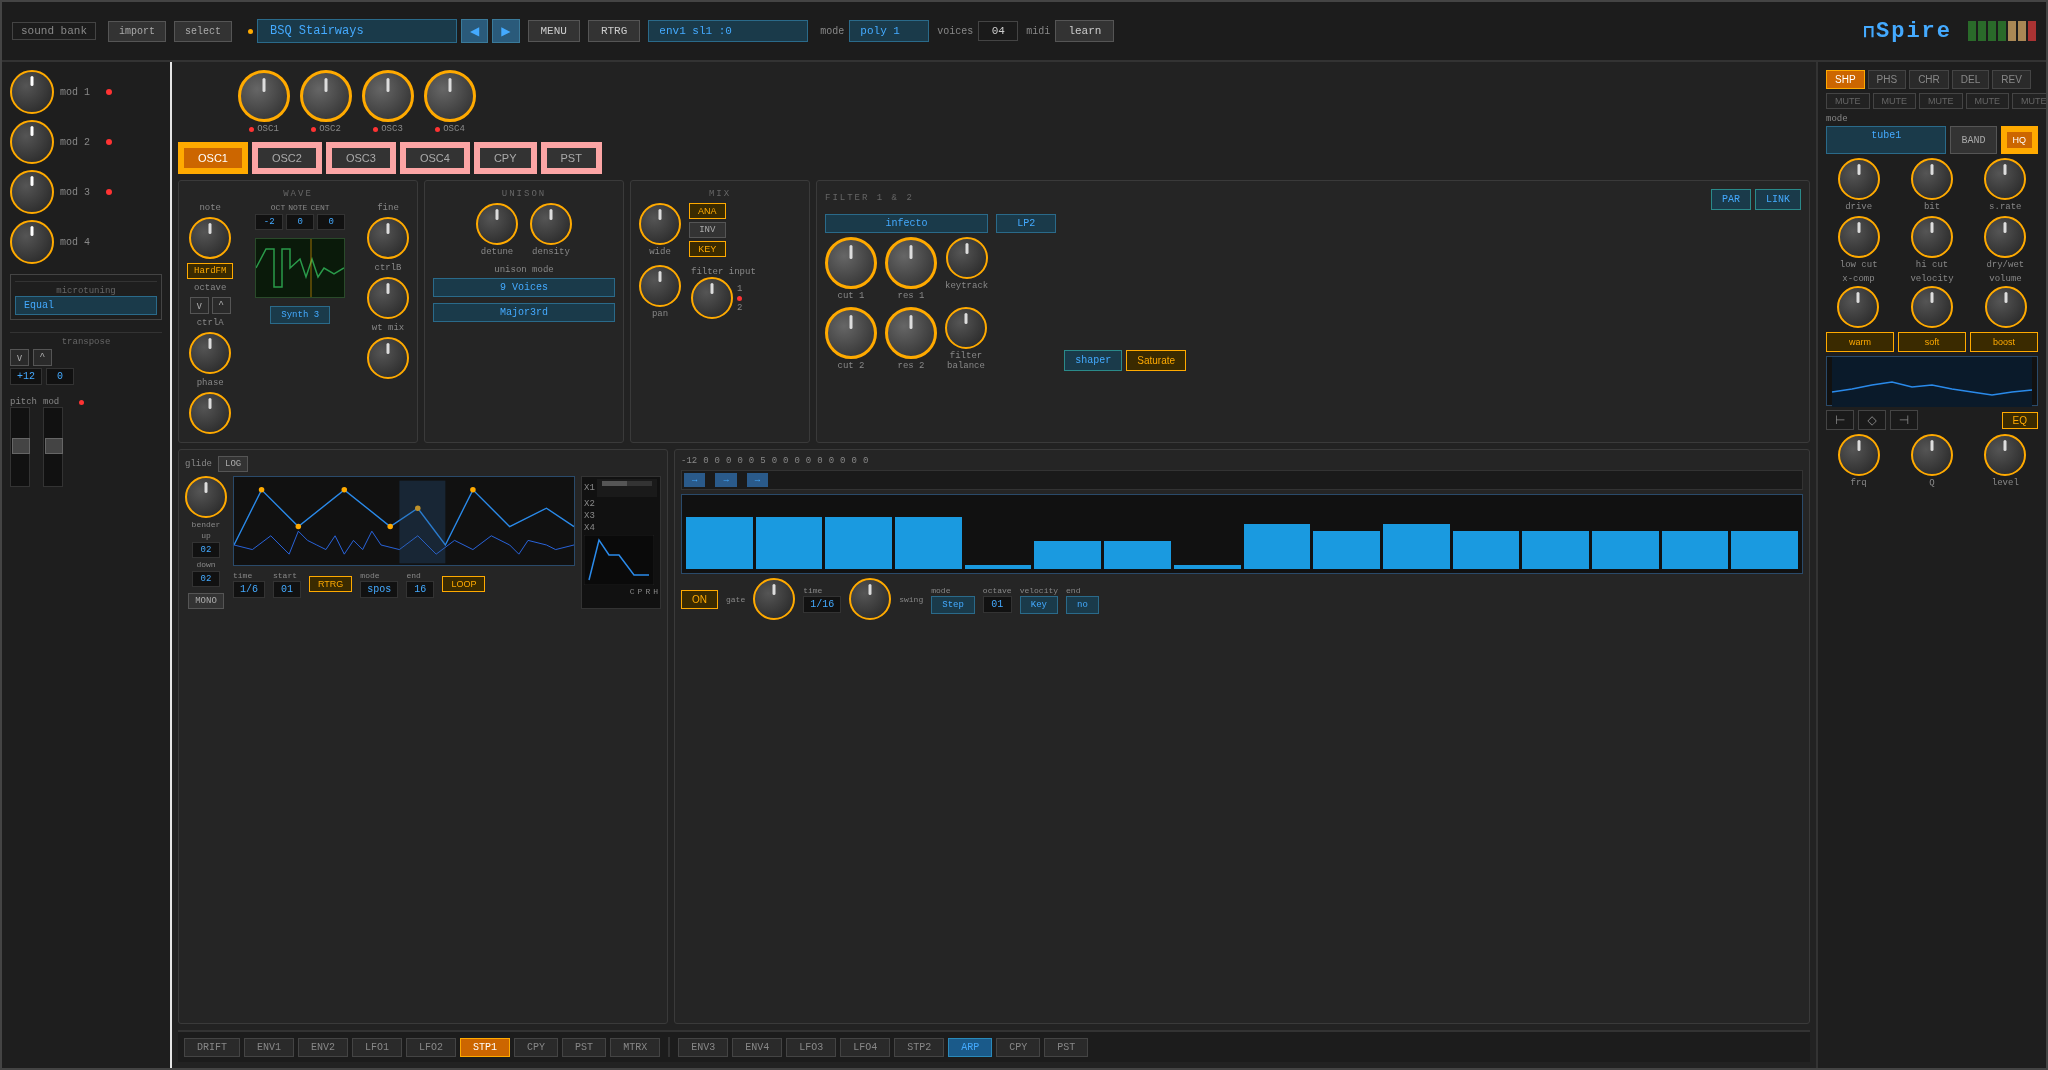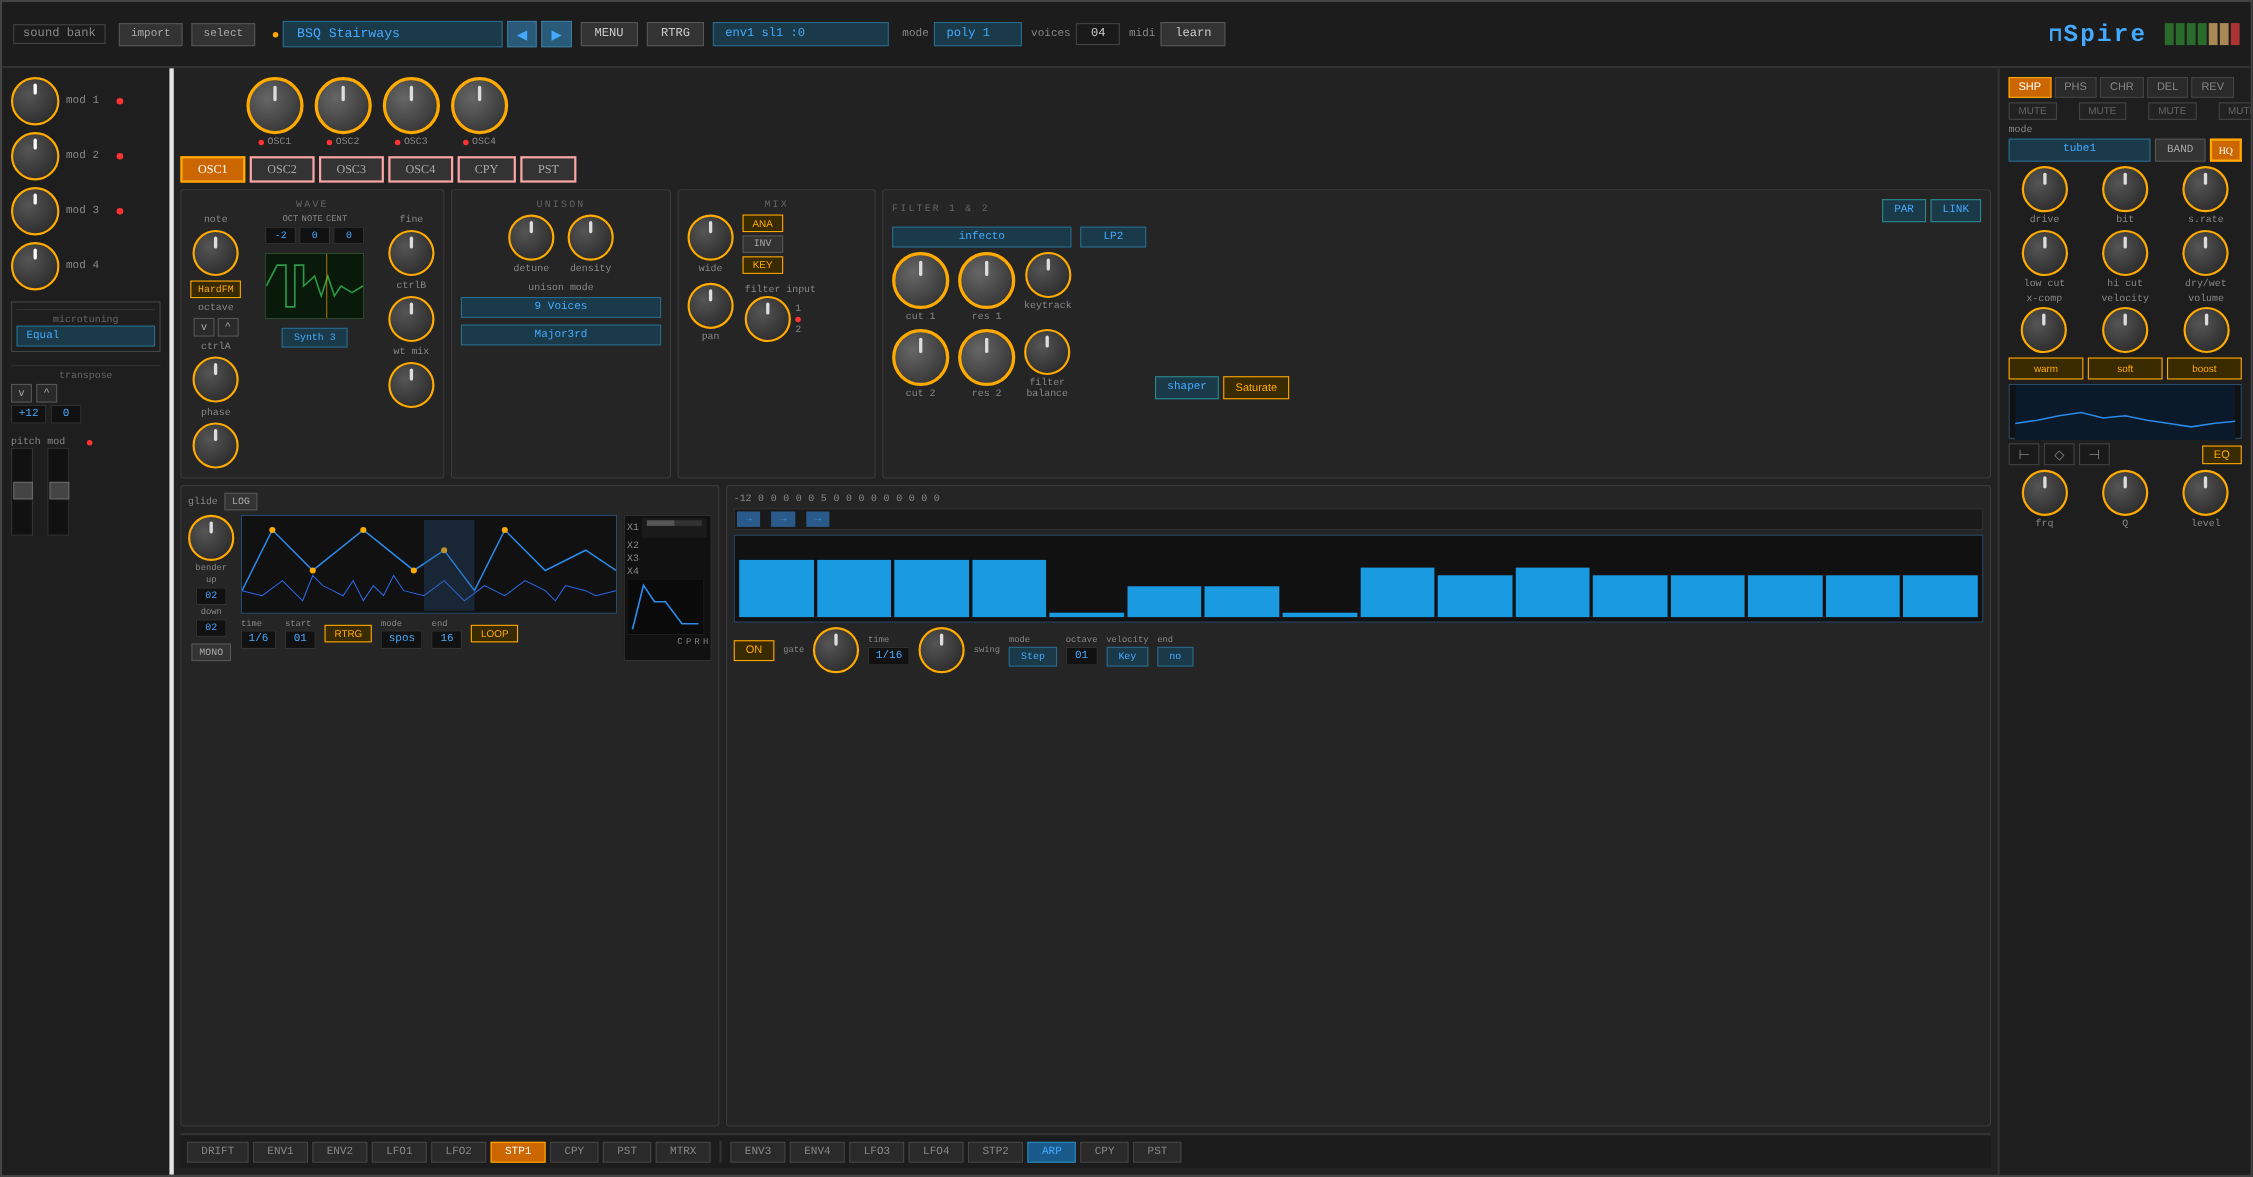--- a/index.html
+++ b/index.html
@@ -126,23 +126,23 @@
     .vu-bar.orange { background: #a85; }
     .vu-bar.red { background: #a33; }
     
     .content-area {
       display: flex;
       flex: 1;
       overflow: hidden;
     }
     
     .left-sidebar {
-      width: 156px;
+      width: 170px;
       background: #1e1e1e;
-      border-right: 4px solid #e5e5e5;
+      border-right: 2px solid #e5e5e5;
       padding: 8px;
       display: flex;
       flex-direction: column;
       gap: 6px;
     }
     .mod-row {
       display: flex;
       align-items: center;
       gap: 6px;
     }
@@ -255,25 +255,25 @@
     }
     
     .osc-tabs {
       display: flex;
       gap: 4px;
       align-items: center;
     }
     .tab-btn {
       background: #333;
       color: #aaa;
-      border: 2px solid #fca5a5;
+      border: 6px solid #fca5a5;
       padding: 4px 14px;
       cursor: pointer;
       font-size: 11px;
-      font-family: Liberation Serif, serif;
+      font-family: Liberation Sans, sans-serif;
     }
     .tab-btn.active {
       background: #c60;
       color: #fff;
       border-color: #fa0;
     }
     
     .panels-row {
       display: flex;
       gap: 6px;
@@ -1054,21 +1054,21 @@
     <div class="right-panel">
 
       <div class="right-fx-tabs">
         <button class="fx-tab active">SHP</button>
         <button class="fx-tab">PHS</button>
         <button class="fx-tab">CHR</button>
         <button class="fx-tab">DEL</button>
         <button class="fx-tab">REV</button>
       </div>
 
-      <div style="display:flex; gap:20px;">
+      <div style="display:flex; gap:3px;">
         <button class="mute-btn">MUTE</button>
         <button class="mute-btn">MUTE</button>
         <button class="mute-btn">MUTE</button>
         <button class="mute-btn">MUTE</button>
         <button class="mute-btn">MUTE</button>
       </div>
 
       <div>
         <span style="color:#888; font-size:9px;">mode</span>
         <div style="display:flex; gap:4px; margin-top:2px;">

